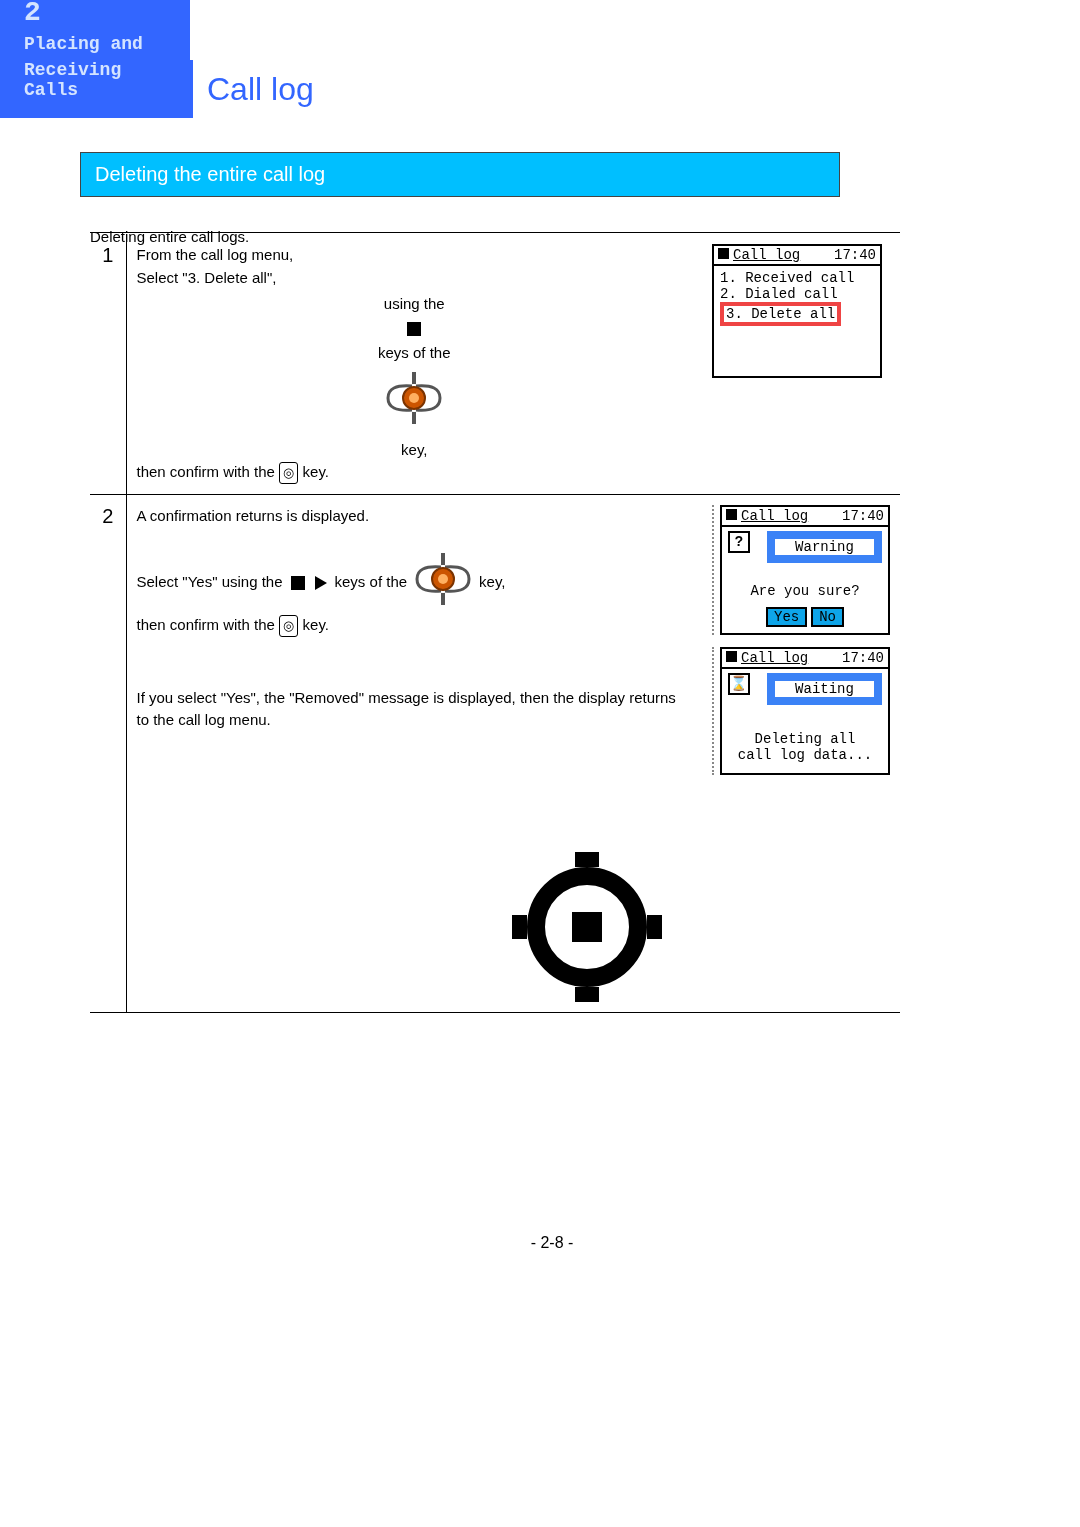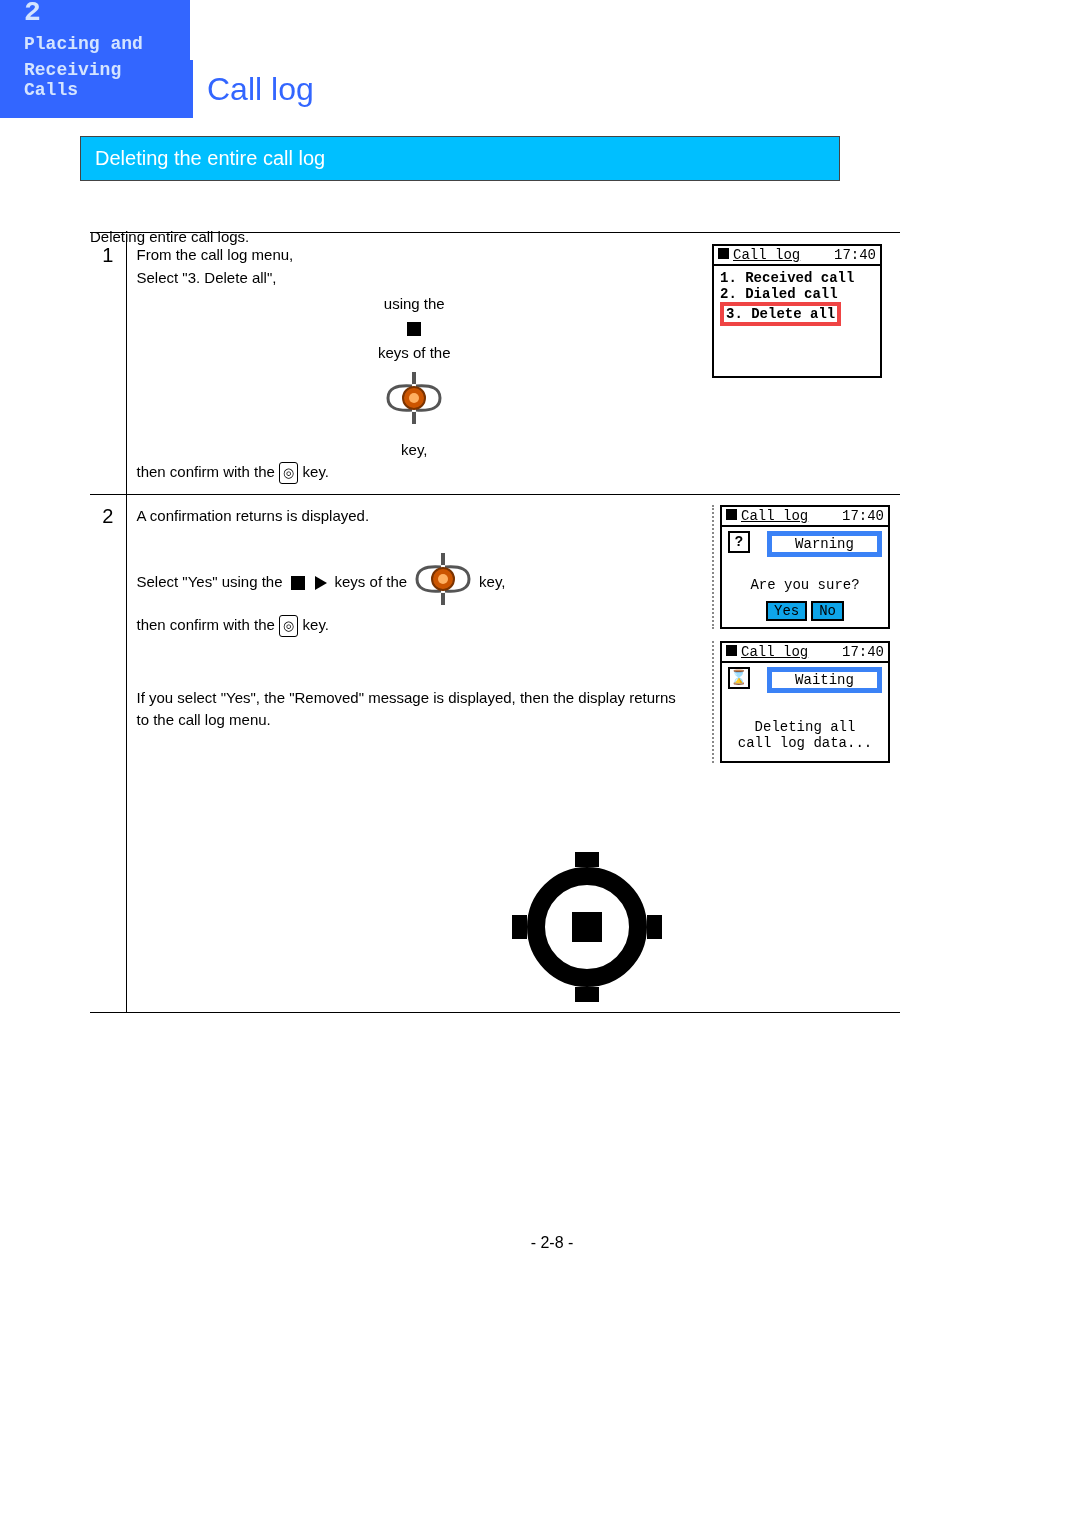--- a/index.html
+++ b/index.html
@@ -51,21 +51,21 @@
     align-items:center;
   }
   .page-title {
     font-size: 32px;
     color: #3366ff;
     font-weight: normal;
   }
   .section-bar {
     position: absolute;
     left: 80px;
-    top: 136px;
+    top: 152px;
     width: 760px;
     background: #00bfff;
     color: #fff;
     padding: 10px 14px;
     font-size: 20px;
     border: 1px solid #444;
   }
   .intro-line {
     position: absolute;
     left: 90px; top: 228px;
@@ -105,25 +105,25 @@
   }
   .phone-head {
     display: flex;
     align-items: center;
     justify-content: space-between;
     border-bottom: 2px solid #000;
     padding: 1px 4px;
   }
   .phone-head .sq { width:11px; height:11px; background:#000; display:inline-block; margin-right:4px;}
   .phone-head .ttl { text-decoration: underline; flex:1;}
-  .phone-body { padding: 4px 18px 8px 6px; min-height: 110px; font-weight: bold; }
+  .phone-body { padding: 4px 18px 8px 6px; min-height: 110px; }
   .sel-item { border:4px solid #ef4444; padding:0 2px; display:inline-block; }
   .dialog-head { display:flex; gap:5px; padding:4px 6px 0 6px; align-items:stretch;}
   .dialog-icon { width:22px; height:22px; border:2px solid #000; display:flex; align-items:center; justify-content:center; font-weight:bold;}
-  .dialog-label { flex:1; border:5px solid #3b82f6; display:flex; align-items:center; justify-content:center;margin-left:12px;}
+  .dialog-label { flex:1; border:8px solid #3b82f6; display:flex; align-items:center; justify-content:center;margin-left:12px;}
   .dialog-mid { text-align:center; padding: 20px 6px 10px 6px;}
   .dialog-btns { text-align:center; padding-bottom:8px;}
   .dialog-btns span { border:2px solid #000; padding: 0 6px; margin: 0 2px; background:#0ea5e9;}
   .joystick {
     display:inline-block; vertical-align:middle;
   }
   .keysq { display:inline-block; width:14px; height:14px; background:#000; margin:0 2px; vertical-align:middle;}
   .keytri { display:inline-block; width:0; height:0; border-top:7px solid transparent; border-bottom:7px solid transparent; border-left:12px solid #000; margin:0 2px; vertical-align:middle;}
   .okkey { display:inline-block; border:1px solid #000; border-radius:3px; padding:0 3px; font-size:13px; vertical-align:middle;}
   .okkey::before{content:"◎";}

